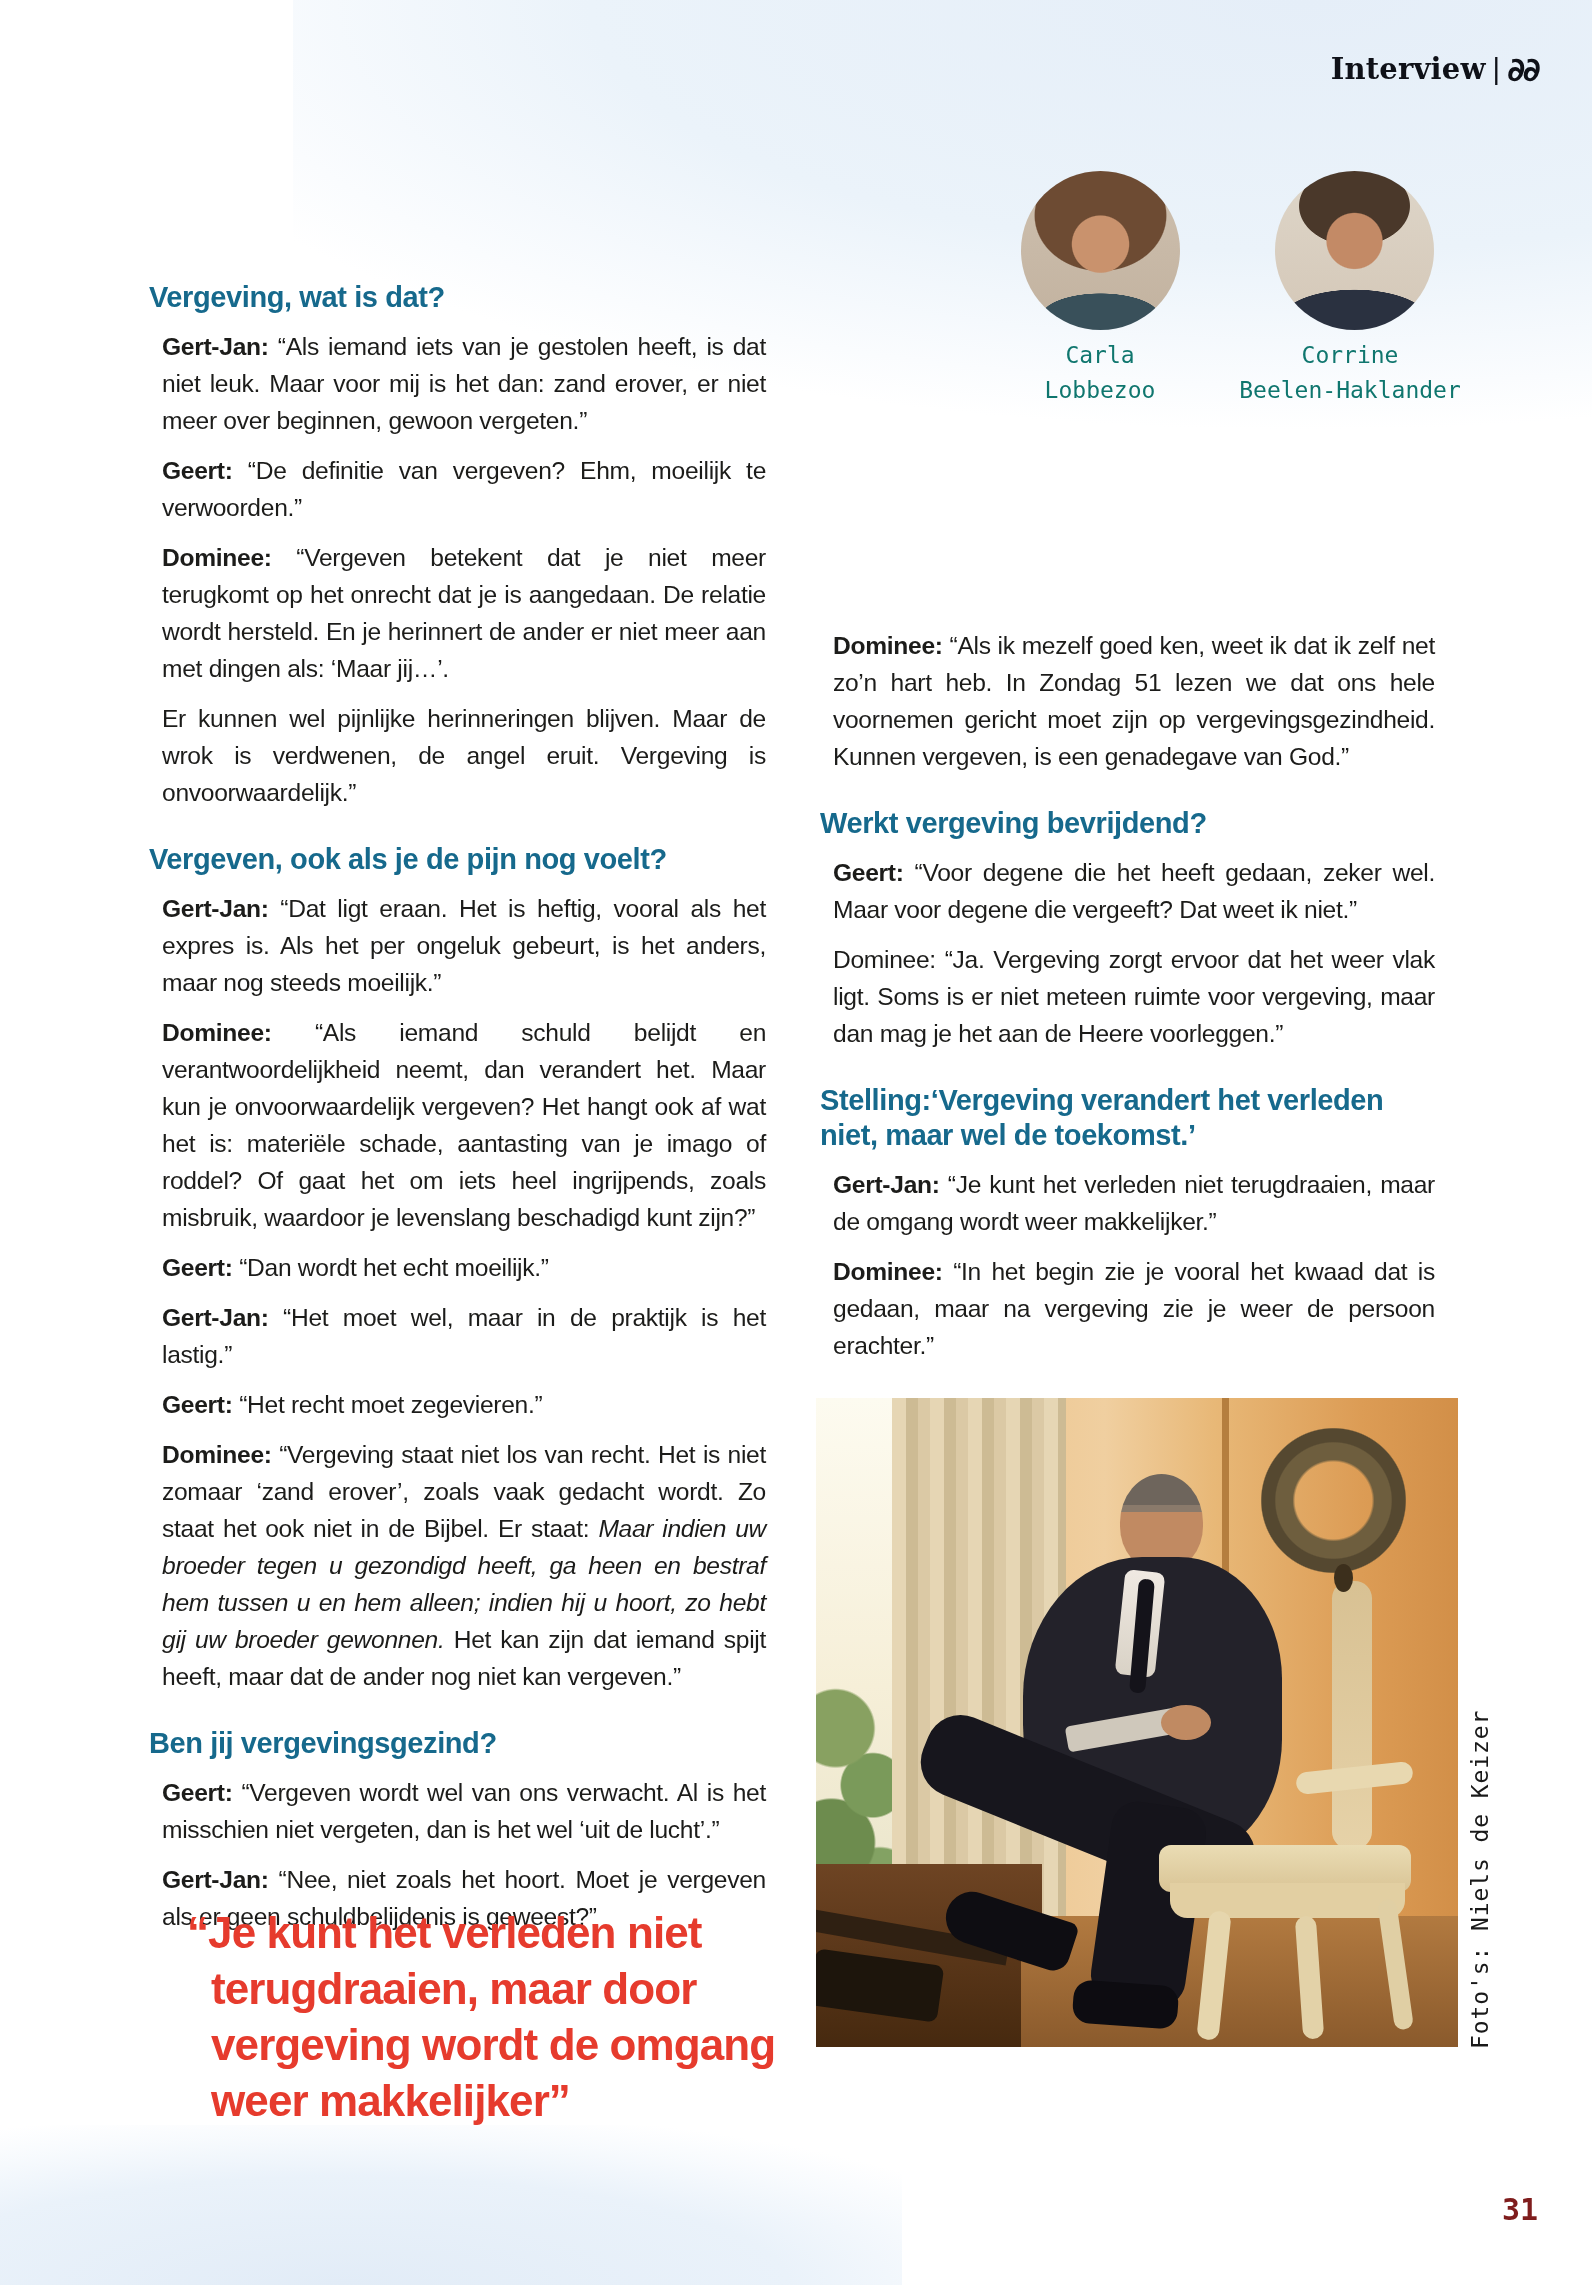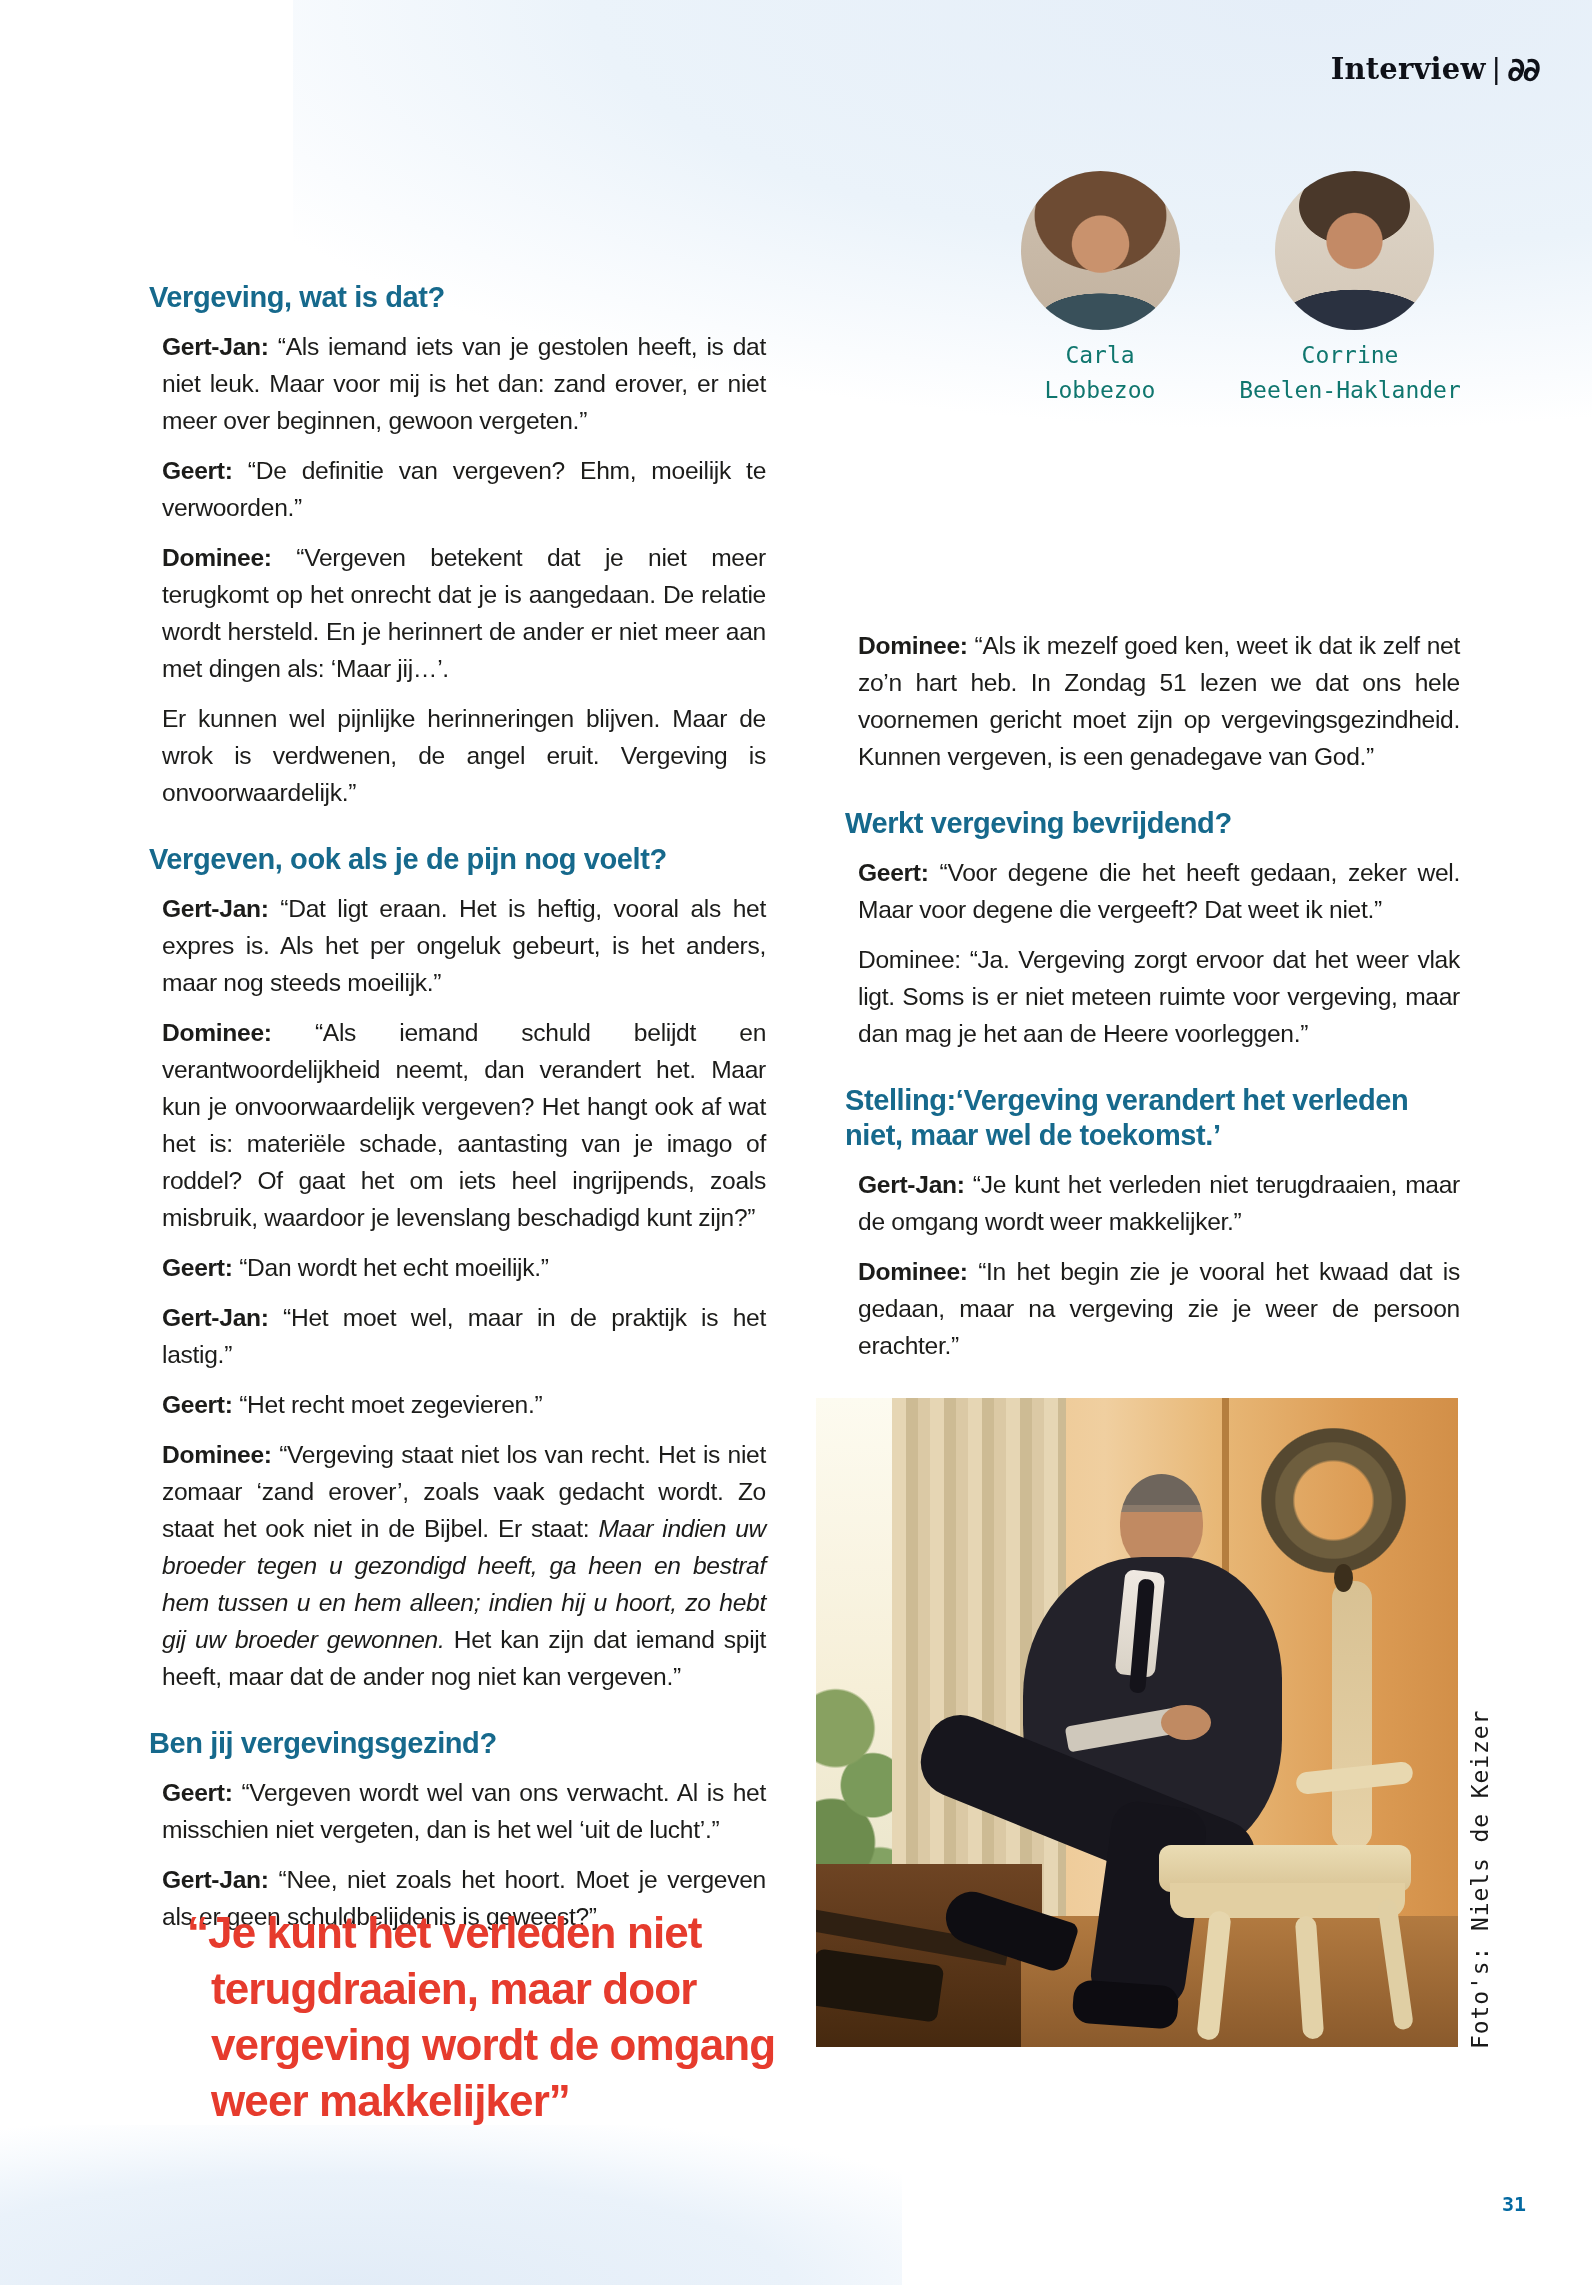--- a/index.html
+++ b/index.html
@@ -56,21 +56,21 @@
   .name-block {
     position:absolute; top:338px; width:276px; text-align:center;
     font-family:"DejaVu Sans Mono", monospace;
     font-size:23px; line-height:35px; color:#0f766e; white-space:nowrap;
   }
   .name-block.carla   { left:962px; }
   .name-block.corrine { left:1212px; }
   
   .col { position:absolute; }
   #left-col  { left:149px; top:280px; width:630px; }
-  #right-col { left:845px; top:614px; width:628px; }
+  #right-col { left:820px; top:614px; width:628px; }
   .sec-heading {
     margin:31px 0 10.4px 0;
     font-weight:bold; font-size:29px; line-height:35px;
     color:#16698c; letter-spacing:-0.4px;
   }
   #left-col .sec-heading:first-child { margin-top:0; }
   .body-p {
     margin:13px; font-size:24.6px; line-height:37px;
     text-align:justify; letter-spacing:-0.3px; color:#1c1c1a;
     hyphens:auto;
@@ -137,21 +137,21 @@
   .credit {
     position:absolute; left:1467px; top:2049px;
     transform:rotate(-90deg); transform-origin:0 0;
     font-family:"DejaVu Sans Mono", monospace;
     font-size:23px; color:#191919; letter-spacing:0.9px; white-space:nowrap;
   }
   
   .page-num {
     position:absolute; left:1502px; top:2192px;
     font-family:"DejaVu Sans Mono", monospace;
-    font-size:20px; font-weight:bold; color:#0369a1;
+    font-size:30px; font-weight:bold; color:#7f1d1d;
   }
 </style>
 </head>
 <body>
 
 <div class="page">
 
   <div class="wash-top"></div>
   <div class="wash-bottom"></div>
 

